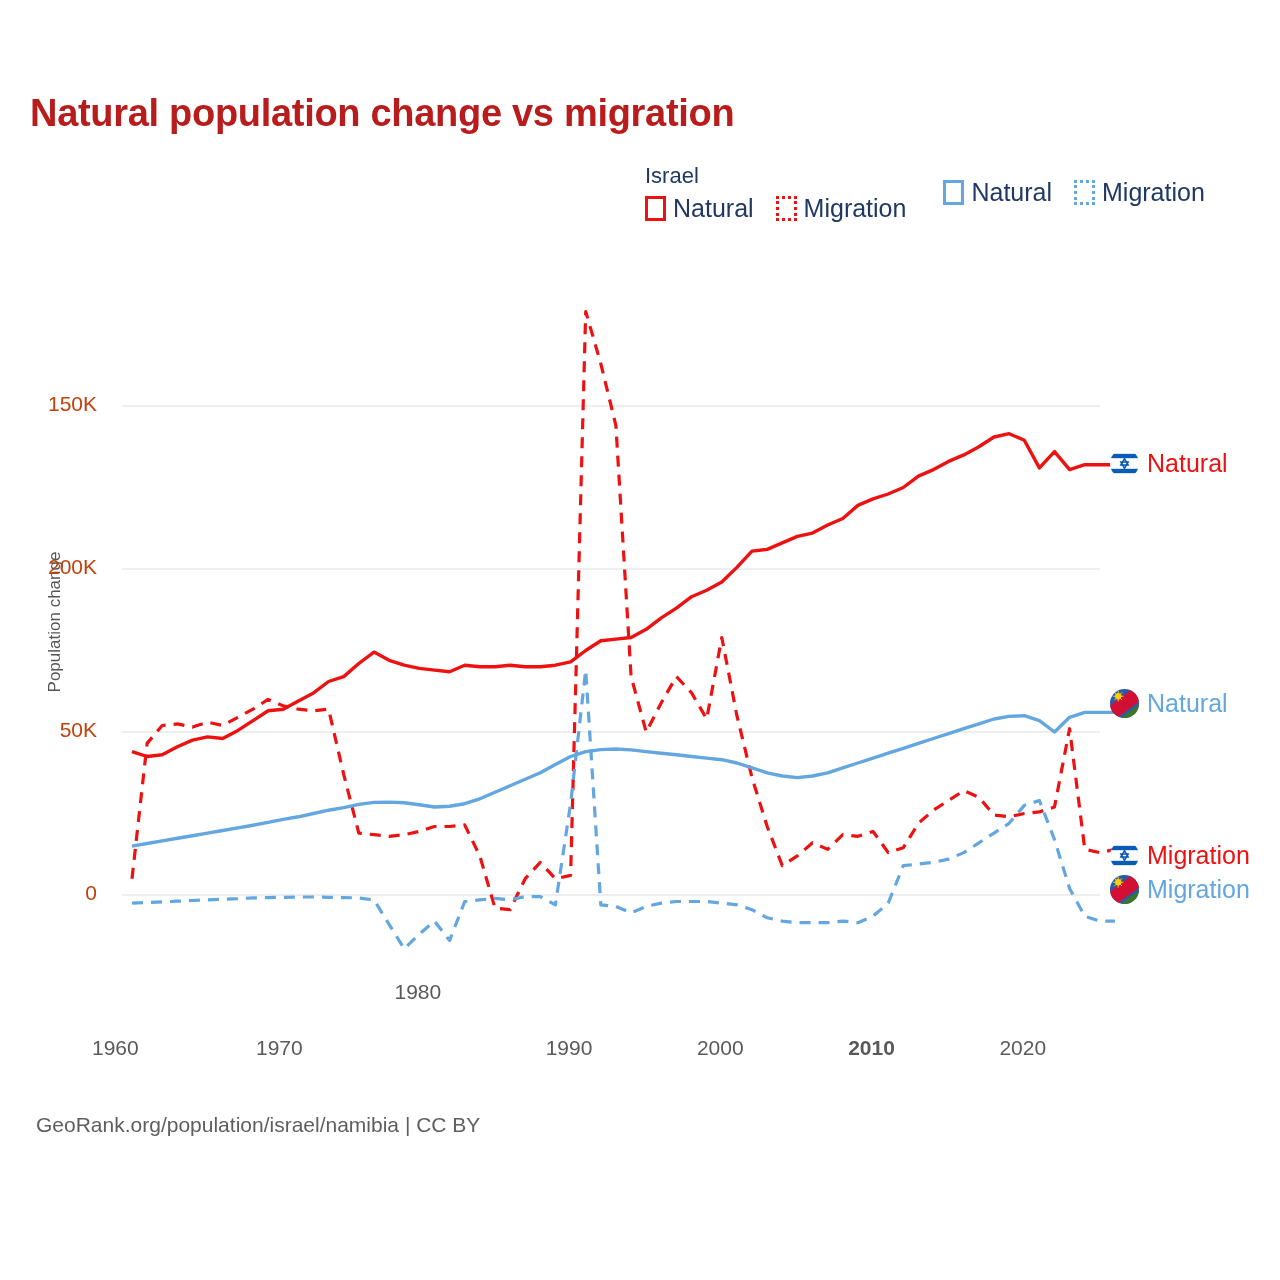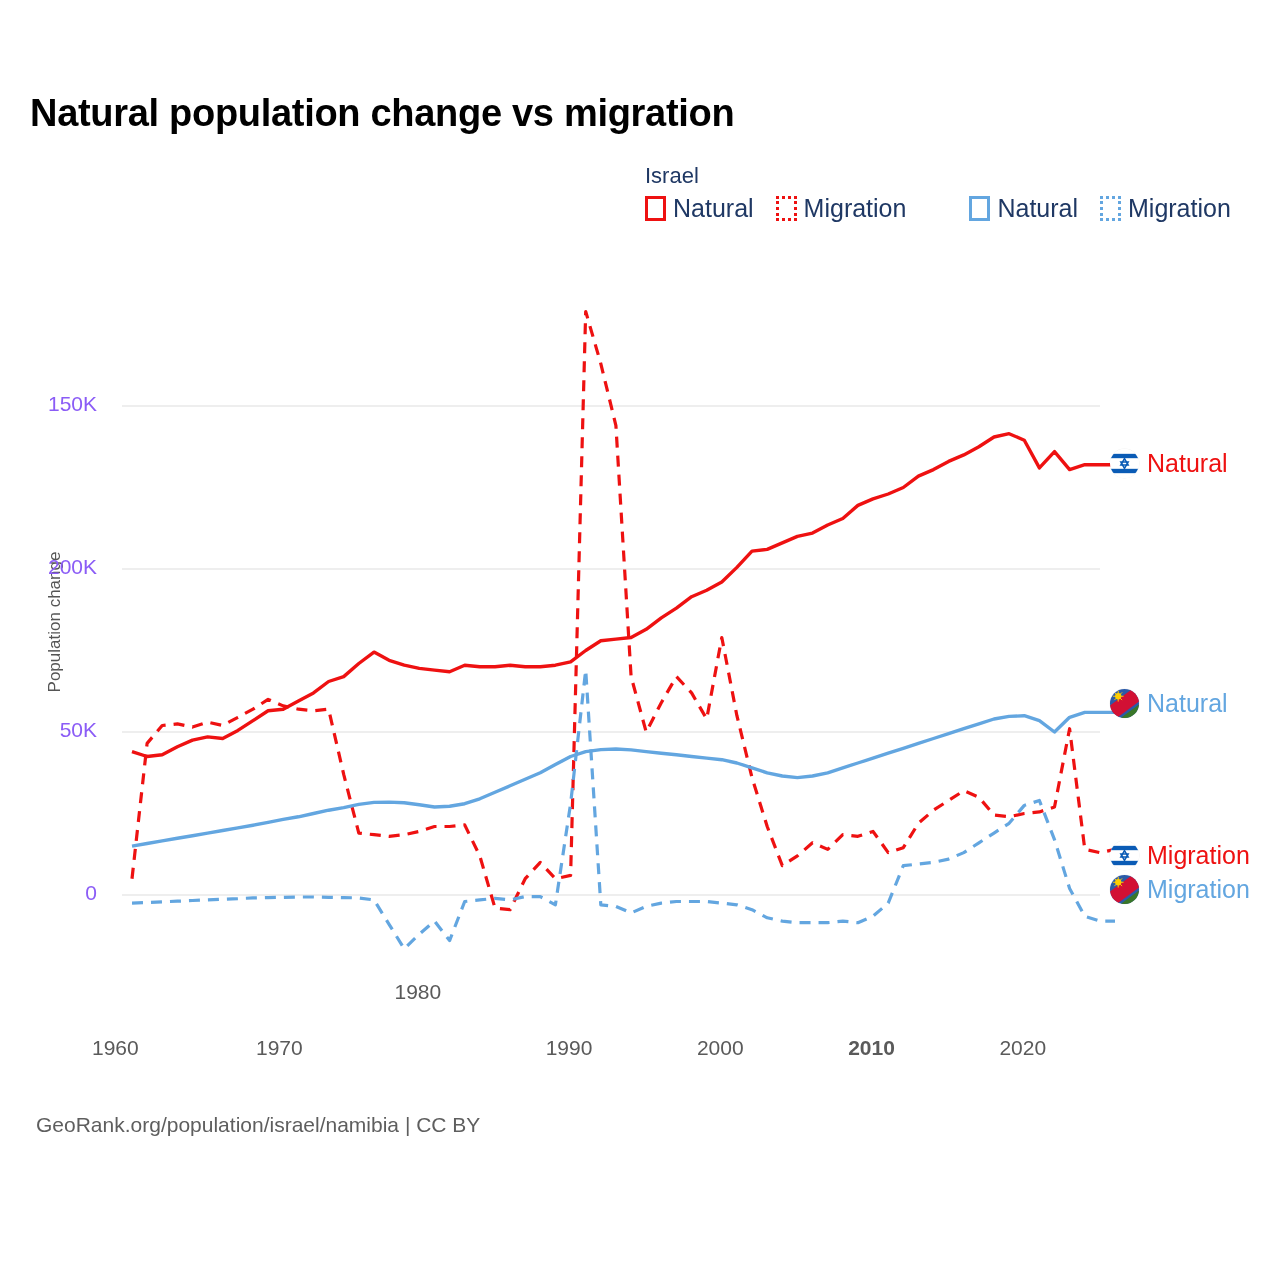--- a/index.html
+++ b/index.html
@@ -20,32 +20,32 @@
     inset: 0;
     width: 1280px;
     height: 1280px;
   }
   .title {
     position: absolute;
     left: 30px;
     top: 92px;
     font-size: 38px;
     font-weight: bold;
-    color: #000000;
+    color: #b91c1c;
     letter-spacing: -0.3px;
     white-space: nowrap;
   }
   
   .legend {
     position: absolute;
     left: 645px;
     top: 163px;
     display: flex;
-    gap: 63px;
-    align-items: flex-end;
+    gap: 37px;
+    align-items: center;
   }
   .legend-group {
     display: flex;
     flex-direction: column;
     gap: 6px;
   }
   .legend-group-title {
     font-size: 22px;
     color: #1f3864;
     line-height: 26px;
@@ -93,21 +93,21 @@
     text-align: center;
     transform: rotate(-90deg);
     transform-origin: center center;
     font-size: 17px;
     color: #555555;
     white-space: nowrap;
   }
   .ytick {
     position: absolute;
     font-size: 21px;
-    color: #8b5cf6;
+    color: #c2410c;
     text-align: right;
     width: 80px;
     white-space: nowrap;
   }
   .xtick {
     position: absolute;
     font-size: 21px;
     color: #5a5a5a;
     text-align: left;
     width: 80px;

